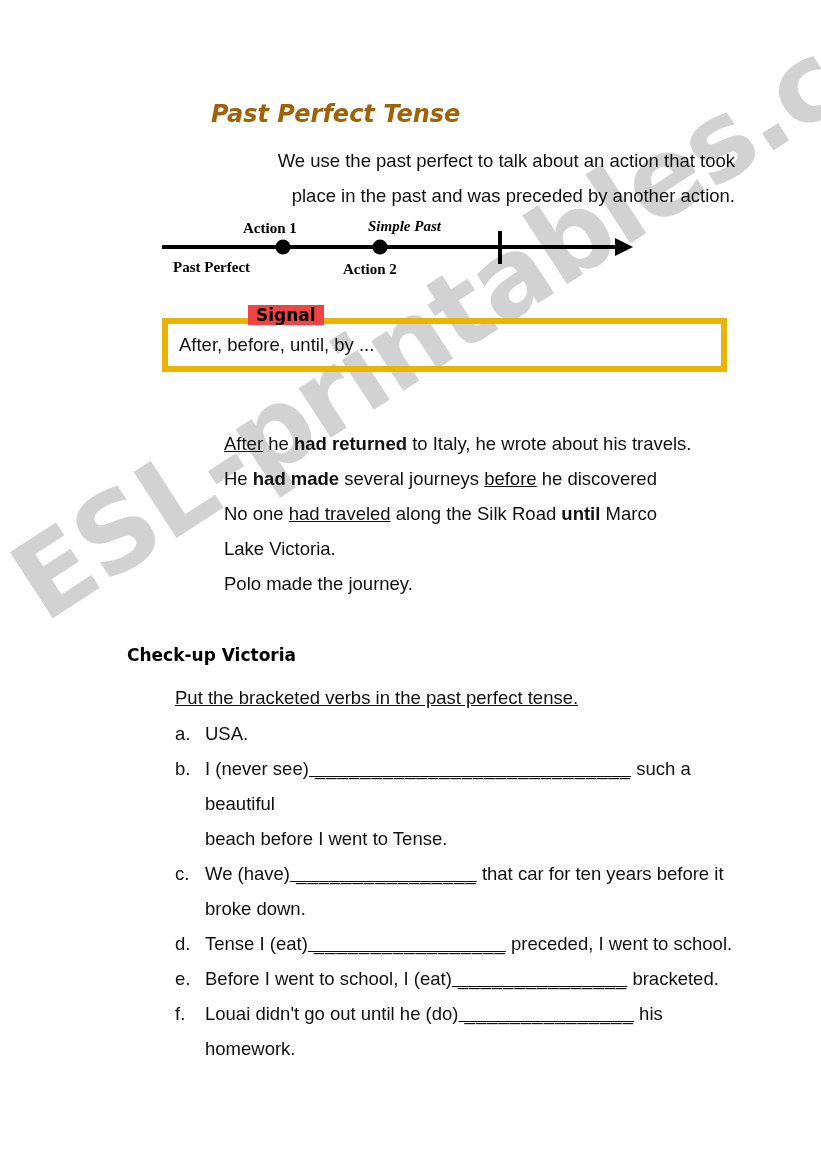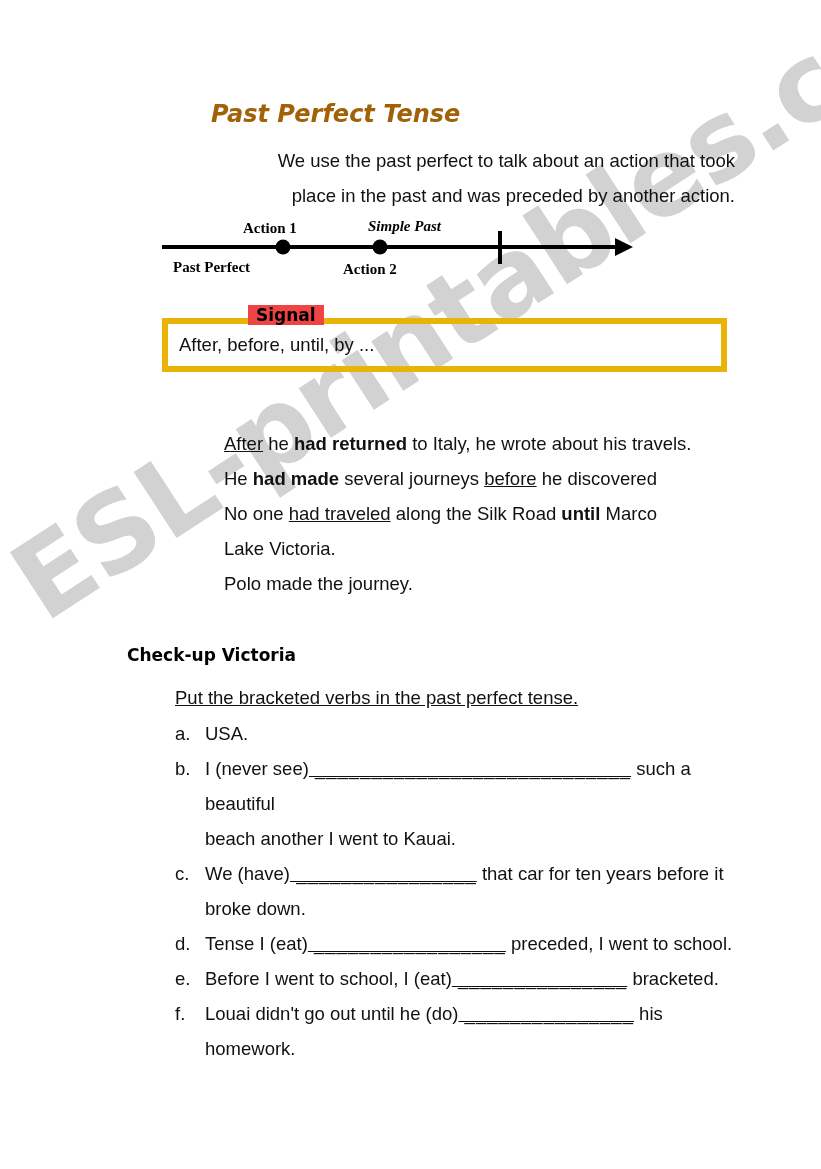--- a/index.html
+++ b/index.html
@@ -239,21 +239,21 @@
     <div id="exercise-instruction" class="bodytext">Put the bracketed verbs in the past perfect tense.</div>
 
     <div id="exercise-list" class="bodytext">
         <div class="ex-item">
           <span class="ex-marker">a.</span>
           <span class="ex-body">USA.</span>
         </div>
         <div class="ex-item">
           <span class="ex-marker">b.</span>
           <span class="ex-body"><span>I (never see)</span><span class="blank"> ____________________________</span><span> such a beautiful</span></span>
-          <span class="ex-body">beach another I went to Kauai.</span>
+          <span class="ex-body">beach before I went to Tense.</span>
         </div>
         <div class="ex-item">
           <span class="ex-marker">c.</span>
           <span class="ex-body"><span>We (have)</span><span class="blank"> ________________</span><span> that car for ten years before it</span></span>
           <span class="ex-body">broke down.</span>
         </div>
         <div class="ex-item">
           <span class="ex-marker">d.</span>
           <span class="ex-body"><span>Tense I (eat)</span><span class="blank"> _________________</span><span> preceded, I went to school.</span></span>
         </div>

